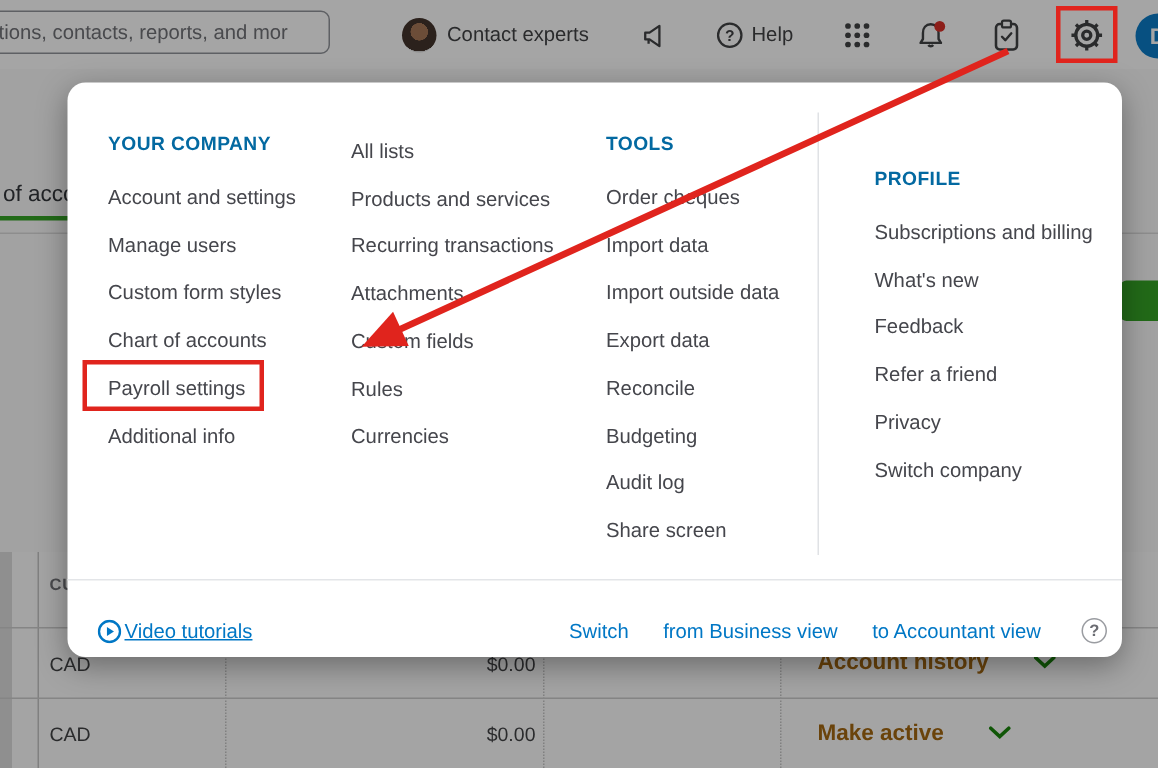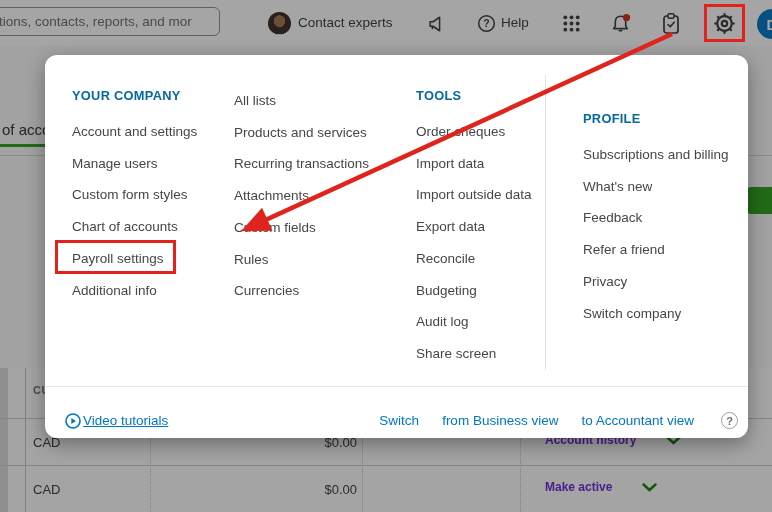--- a/index.html
+++ b/index.html
@@ -30,31 +30,31 @@
 
   
   .table-area { position:absolute; left:0; top:368px; width:772px; height:144px; z-index:1; background:#fdfdfd; }
   .sel-strip { position:absolute; left:0; top:0; width:8px; height:144px; background:#dcdcdc; }
   .vline { position:absolute; top:0; height:144px; width:0; border-left:1px solid #c3c3c3; }
   .vline.dotted { border-left-style:dotted; }
   .hline { position:absolute; left:0; width:772px; height:0; border-top:1px solid #cccccc; }
   .th-frag { position:absolute; left:33px; top:16px; font-size:11px; font-weight:bold; color:#6b6c72; letter-spacing:.5px; }
   .cell { position:absolute; font-size:13px; color:#393a3d; }
   .amount { width:97px; text-align:right; }
-  .action-link { position:absolute; display:flex; align-items:center; gap:30px; font-size:12px; font-weight:bold;
-    color:#6d28d9; cursor:pointer;justify-content:flex-end; }
+  .action-link { position:absolute; display:flex; align-items:center; gap:30px; font-size:15px; font-weight:bold;
+    color:#a16207; cursor:pointer;justify-content:flex-end; }
 
   
   .dim-overlay { position:absolute; inset:0; background:rgba(18,18,18,0.38); z-index:5; }
 
   
   .panel { position:absolute; left:45px; top:55px; width:703px; height:383px; background:#fff; border-radius:12px;
     box-shadow:0 6px 20px rgba(0,0,0,0.35); z-index:10; }
   .col { position:absolute; top:30px; }
-  .col-1 { left:27px; } .col-2 { left:189px; } .col-3 { left:359px;margin-left:12px; } .col-4 { left:538px;margin-top:23px; }
+  .col-1 { left:27px; } .col-2 { left:189px; } .col-3 { left:359px; } .col-4 { left:538px;margin-top:23px; }
   .col-header { font-size:12.8px; font-weight:bold; color:#0369a1; letter-spacing:.3px; line-height:22px; margin-bottom:9px; }
   .menu-item { display:block; font-size:13.5px; color:#45464c; line-height:31.7px; cursor:pointer; white-space:nowrap; }
   .col-divider { position:absolute; left:500px; top:20px; height:295px; width:0; border-left:1px solid #e0e2e5; }
   .panel-footer { position:absolute; left:0; top:331px; width:703px; height:52px; border-top:1px solid #e3e5e8;
     display:flex; align-items:center; justify-content:space-between; padding:16px 10px 0 20px; }
   .video-link { display:flex; align-items:center; gap:2px; color:#0077c5; font-size:13.5px; text-decoration:underline; cursor:pointer; }
   .switch-wrap { display:flex; align-items:center; gap:23px; font-size:13.5px; color:#0077c5; }
   .switch-bold { font-weight:normal; }
   .q-circle { width:17px; height:17px; border:1.5px solid #9a9ca1; border-radius:50%; color:#6b6c72;
     font-size:11px; font-weight:bold; display:flex; align-items:center; justify-content:center; margin-left:4px; }

